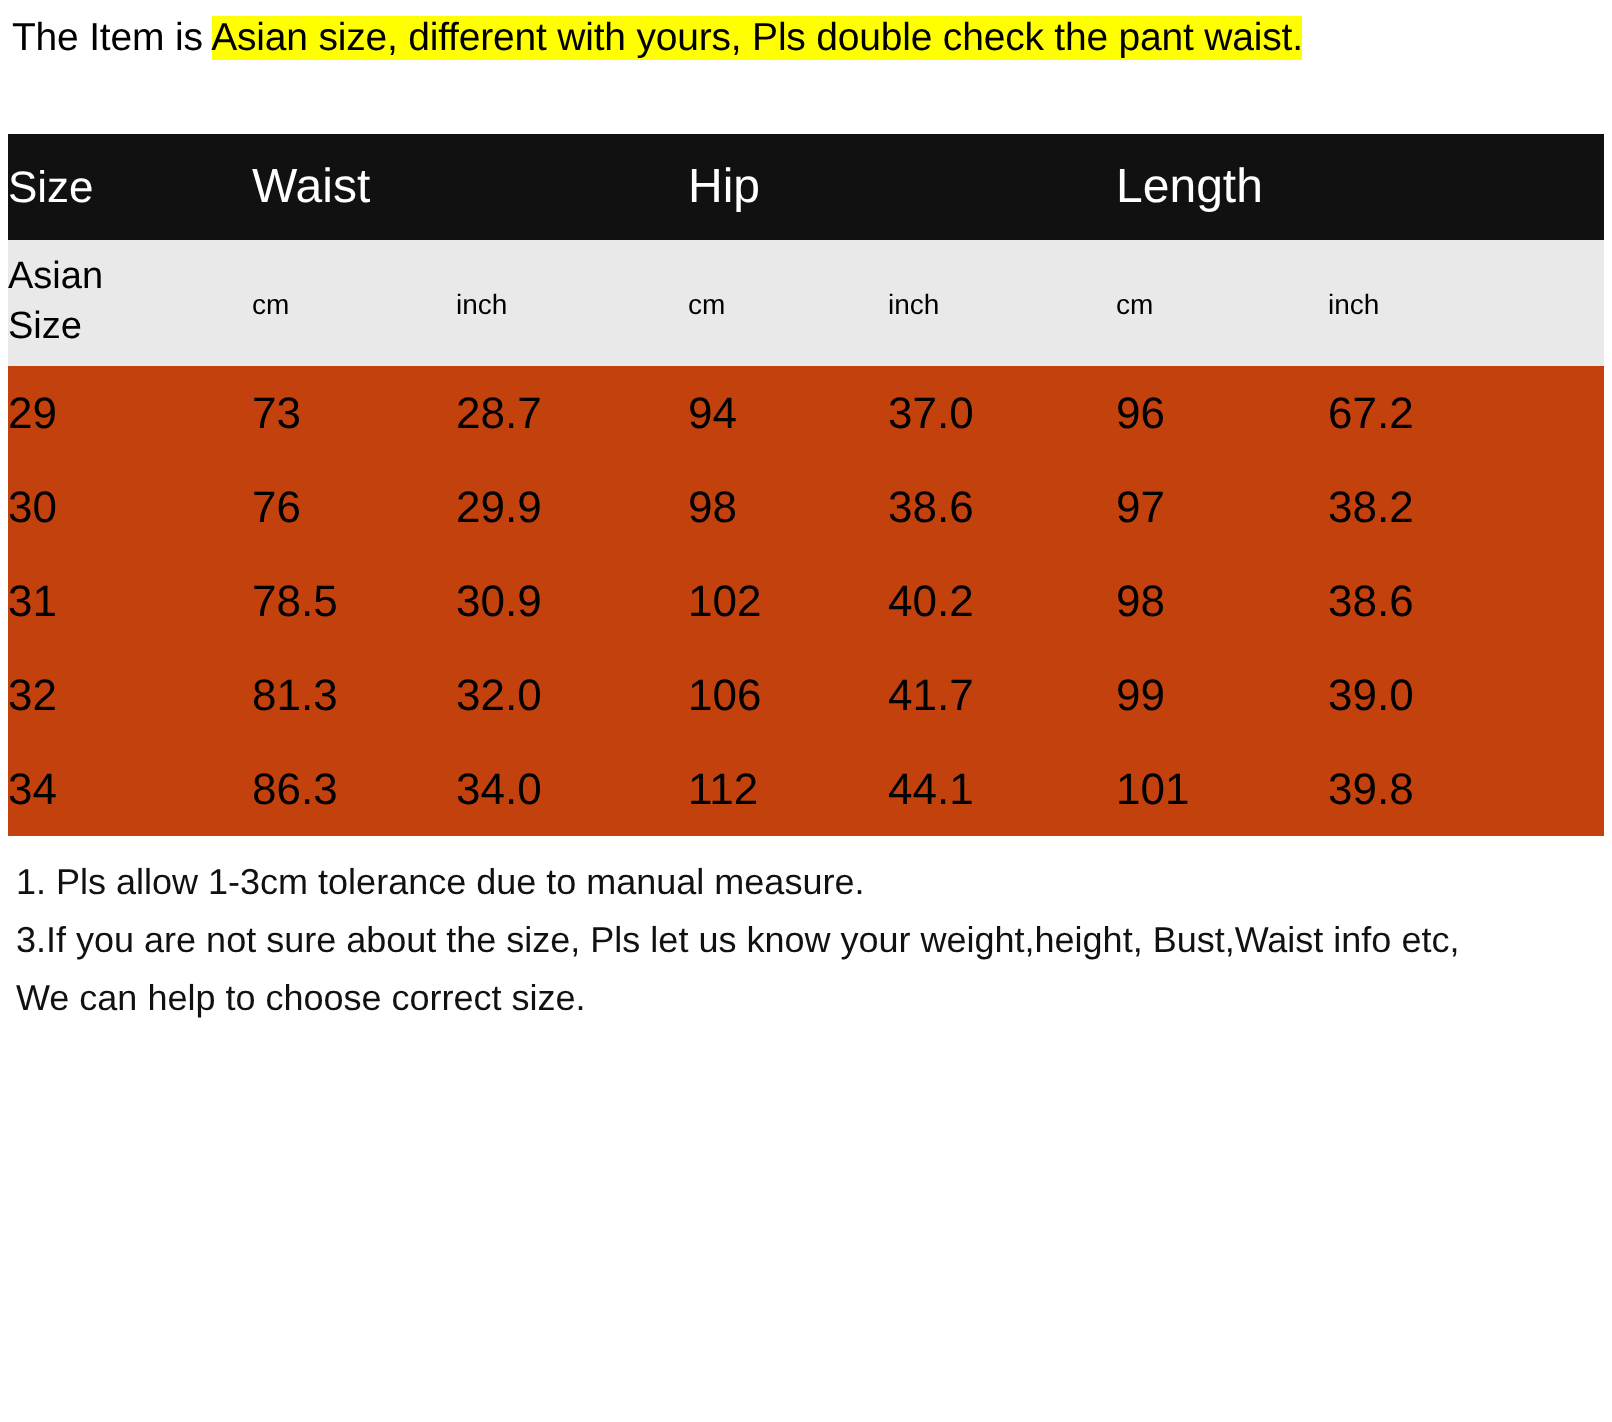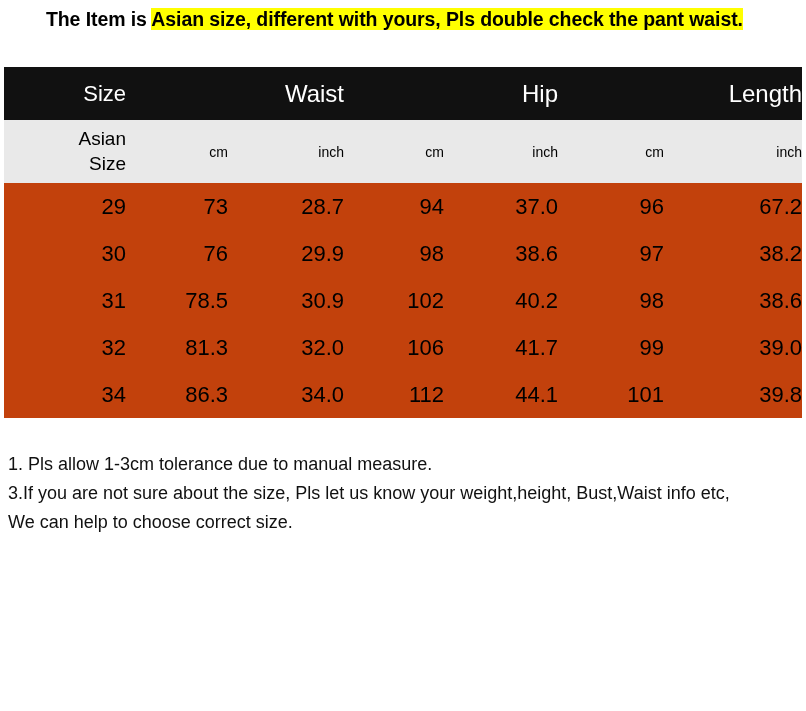--- a/index.html
+++ b/index.html
@@ -17,25 +17,24 @@
   .page {
     width: 806px;
     height: 711px;
     position: relative;
     box-sizing: border-box;
   }
 
   
   .notice {
     font-size: 19.5px;
-    font-weight: bold;
+    font-weight: normal;
     padding: 8px 6px 0 6px;
     white-space: nowrap;
     letter-spacing: -0.1px;
-    margin-left: 40px;
   }
   .notice .plain {
     color: #000;
   }
   .notice .hl {
     background: #ffff00;
     color: #000;
   }
 
   
@@ -44,21 +43,21 @@
     padding: 0 4px;
   }
   table.size-table {
     border-collapse: collapse;
     width: 798px;
     table-layout: fixed;
   }
   table.size-table td, table.size-table th {
     padding: 0;
     margin: 0;
-    text-align: right;
+    text-align: left;
     vertical-align: middle;
   }
   
   tr.hdr-main td {
     background: #111111;
     color: #ffffff;
     height: 53px;
     font-size: 24px;
     font-weight: normal;
   }
@@ -88,21 +87,21 @@
   col.c-size   { width: 122px; }
   col.c-wcm    { width: 102px; }
   col.c-winch  { width: 116px; }
   col.c-hcm    { width: 100px; }
   col.c-hinch  { width: 114px; }
   col.c-lcm    { width: 106px; }
   col.c-linch  { width: 138px; }
 
   
   .notes {
-    margin-top: 32px;
+    margin-top: 9px;
     padding: 0 8px;
     font-size: 18px;
     line-height: 1.62;
     color: #111;
   }
   .notes div {
     white-space: nowrap;
   }
 </style>
 </head>

